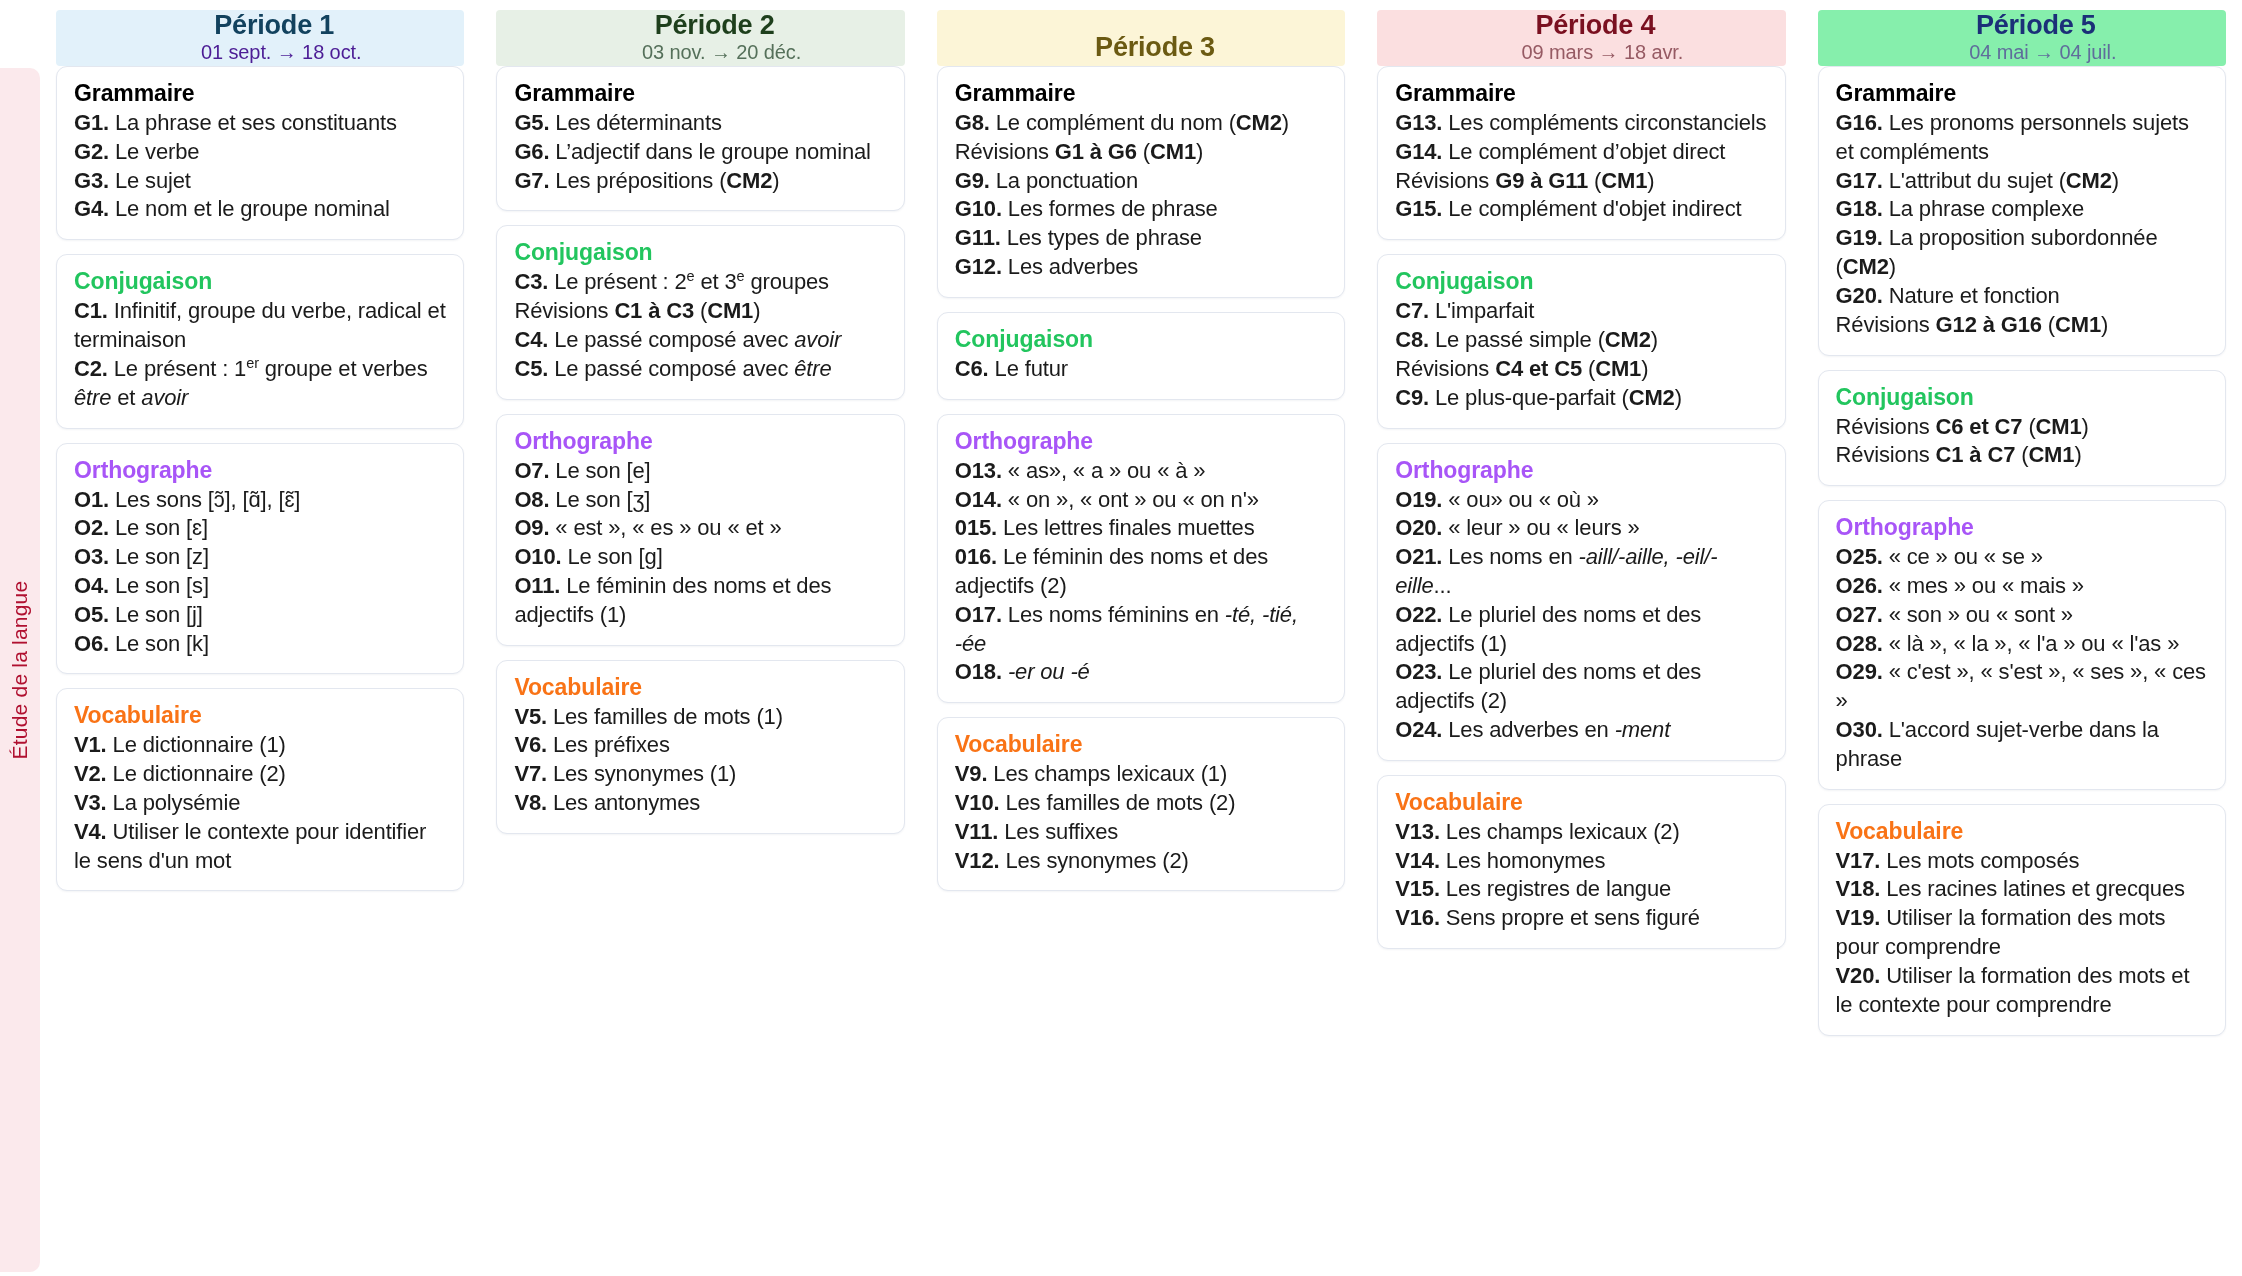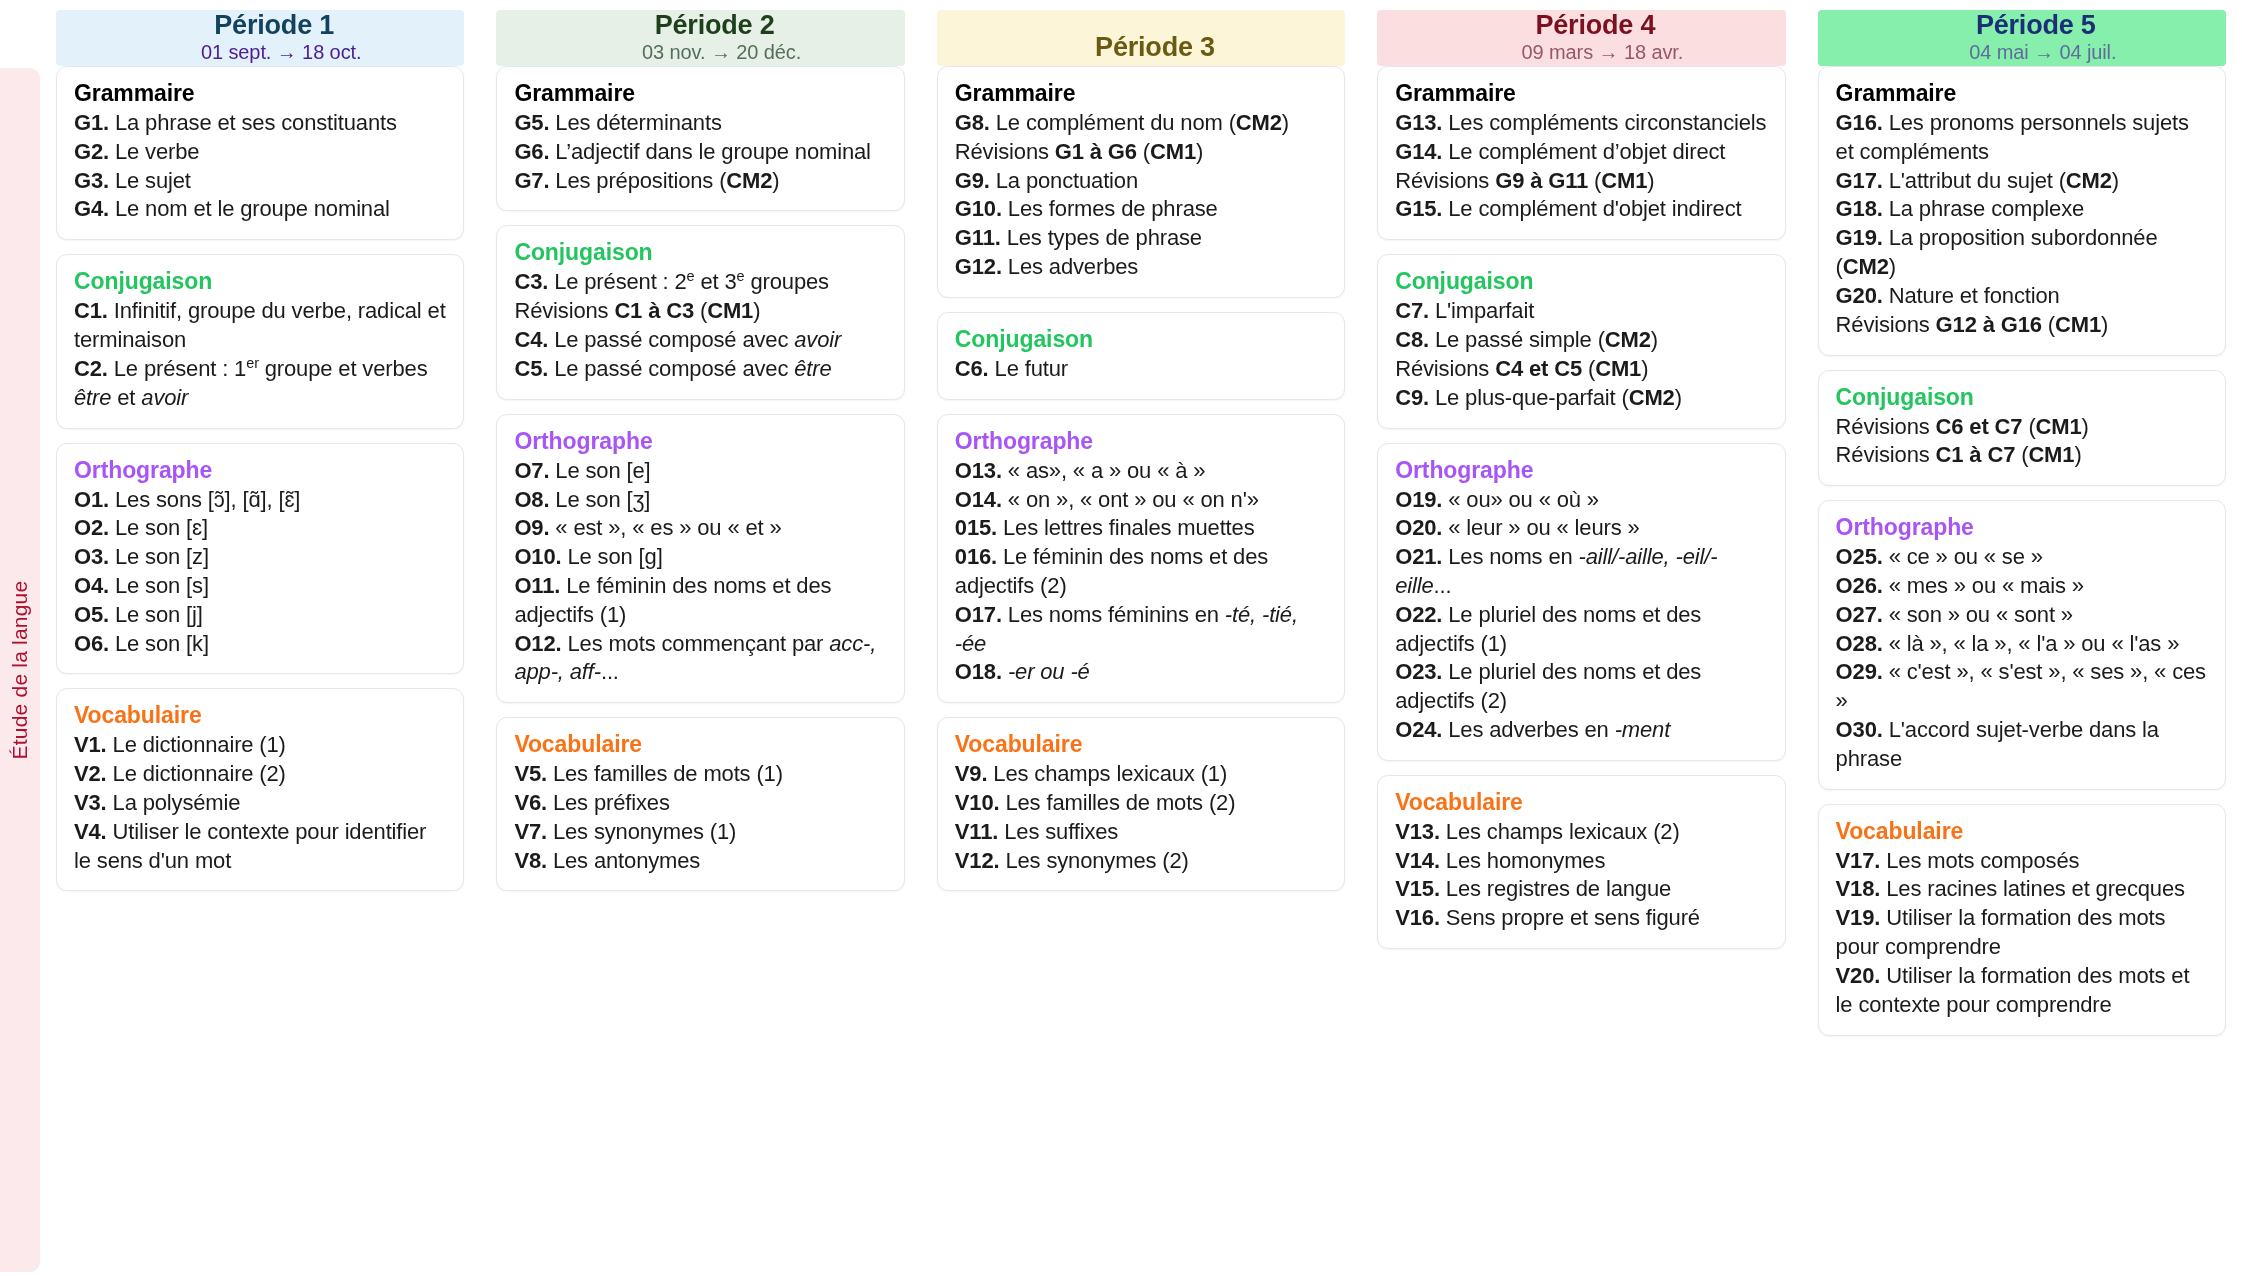--- a/index.html
+++ b/index.html
@@ -190,21 +190,20 @@
           <p class="item"><b>C4.</b> Le passé composé avec <i>avoir</i></p>
           <p class="item"><b>C5.</b> Le passé composé avec <i>être</i></p>
         </div>
         <div class="card">
           <div class="card-title t-orthographe">Orthographe</div>
           <p class="item"><b>O7.</b> Le son [e]</p>
           <p class="item"><b>O8.</b> Le son [ʒ]</p>
           <p class="item"><b>O9.</b> « est », « es » ou « et »</p>
           <p class="item"><b>O10.</b> Le son [g]</p>
           <p class="item"><b>O11.</b> Le féminin des noms et des adjectifs (1)</p>
-          <p class="item"><b>O12.</b> Les mots commençant par <i>acc-, app-, aff-</i>...</p>
         </div>
         <div class="card">
           <div class="card-title t-vocabulaire">Vocabulaire</div>
           <p class="item"><b>V5.</b> Les familles de mots (1)</p>
           <p class="item"><b>V6.</b> Les préfixes</p>
           <p class="item"><b>V7.</b> Les synonymes (1)</p>
           <p class="item"><b>V8.</b> Les antonymes</p>
         </div>
       </div>
       <div class="column">

